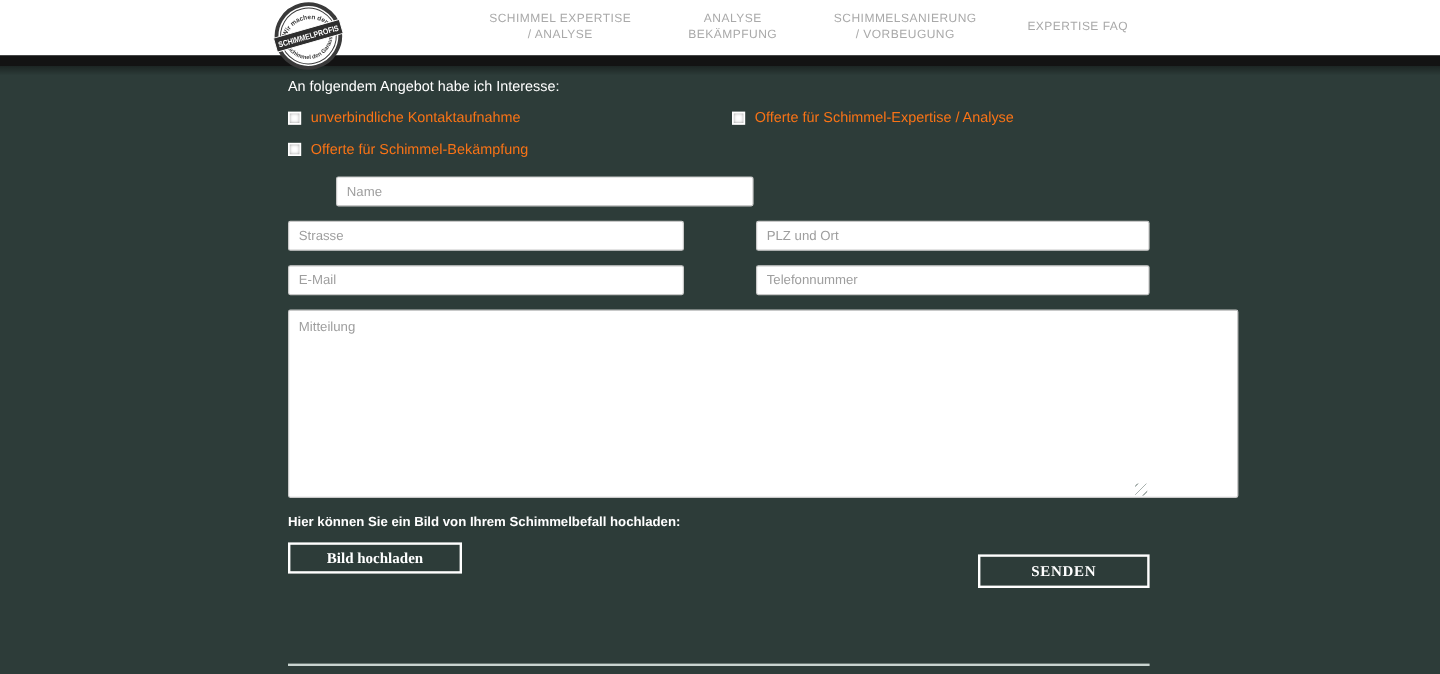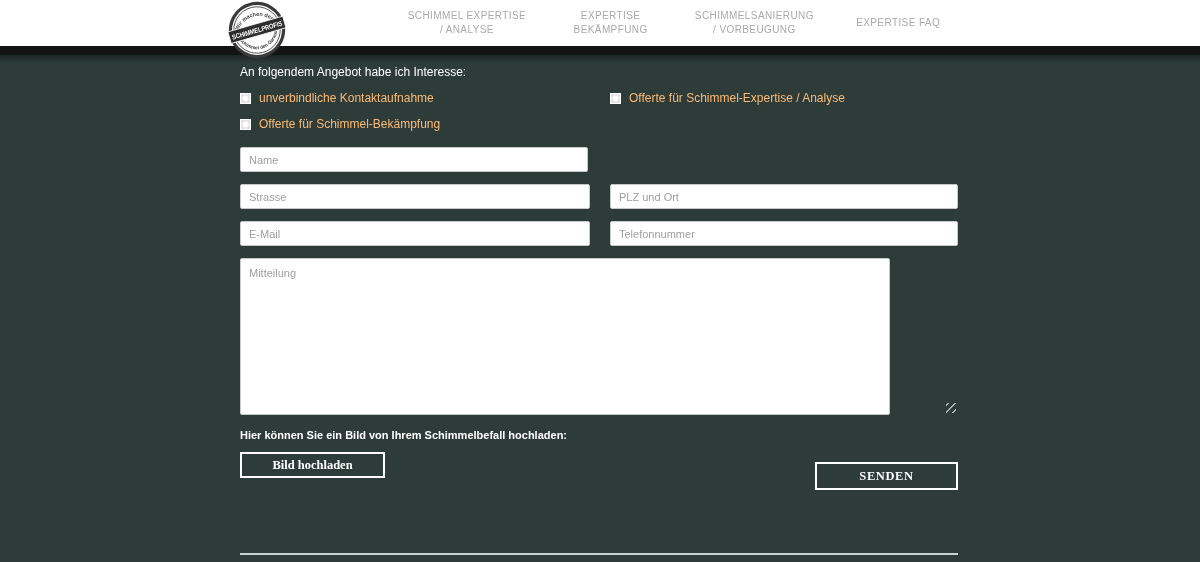--- a/index.html
+++ b/index.html
@@ -46,36 +46,36 @@
   }
   .cb-row { display:flex; margin-top:13px; }
   .cb-col-l { width:350px; margin-right:20px; }
   .cb-col-r { width:348px; }
   .cb-option { display:flex; align-items:center; cursor:pointer; }
   .cb-box {
     width:11px; height:11px; background:#ffffff; flex:0 0 11px;
     box-shadow: inset 0 0 0 1.5px #ffffff, inset 0 0 3px 1px rgba(0,0,0,0.55);
     margin-right:8px;
   }
-  .cb-text { color:#fdba74; font-size:12px; line-height:13px; }
+  .cb-text { color:#f97316; font-size:12px; line-height:13px; }
 
   .form-rows { margin-top:16px; }
   .form-row { display:flex; margin-bottom:12px; }
   .form-row .fld-l { width:350px; margin-right:20px; }
-  .form-row .fld-r { width:348px; }
+  .form-row .fld-r { width:348px;margin-left:40px; }
   input[type="text"] {
     width:100%; height:25px; border:1px solid #c8c8c8; border-radius:2px;
     background:#ffffff; padding:0 8px; font-family:"Liberation Sans", sans-serif;
     font-size:11px; color:#444444;
   }
   input::placeholder, textarea::placeholder { color:#9e9e9e; opacity:1; }
 
   .msg-wrap { position:relative; width:718px; height:157px; }
   textarea {
-    width:650px; height:157px; border:1px solid #c8c8c8; border-radius:2px;
+    width:792px; height:157px; border:1px solid #c8c8c8; border-radius:2px;
     background:#ffffff; padding:8px; font-family:"Liberation Sans", sans-serif;
     font-size:11px; color:#444444; resize:none; display:block;
   }
   .resize-grip {
     position:absolute; right:2px; bottom:2px; width:10px; height:10px;
     background:repeating-linear-gradient(-45deg,
       transparent 0 2px, #a9b2af 2px 3px, transparent 3px 5px);
     pointer-events:none;
   }
 
@@ -123,21 +123,21 @@
       <g transform="rotate(-2 29 29)">
         <rect x="0.5" y="22.8" width="57" height="12" fill="#2e2e2e" stroke="#ffffff" stroke-width="0.8"></rect>
         <text x="29" y="31.6" text-anchor="middle" font-size="6.8" font-weight="bold" fill="#ffffff" font-family="Liberation Sans, sans-serif" textLength="52" lengthAdjust="spacingAndGlyphs">SCHIMMELPROFIS</text>
       </g>
     </g>
   </svg>
 </div>
 
 <div class="nav">
   <div class="nav-item">SCHIMMEL EXPERTISE / ANALYSE</div>
-  <div class="nav-item">EXPERTISE BEKÄMPFUNG</div>
+  <div class="nav-item">ANALYSE BEKÄMPFUNG</div>
   <div class="nav-item">SCHIMMELSANIERUNG / VORBEUGUNG</div>
   <div class="nav-item">EXPERTISE FAQ</div>
 </div>
 
 <div class="content">
 
   <div class="intro">An folgendem Angebot habe ich Interesse:</div>
 
   <div class="cb-row">
     <div class="cb-col-l">

